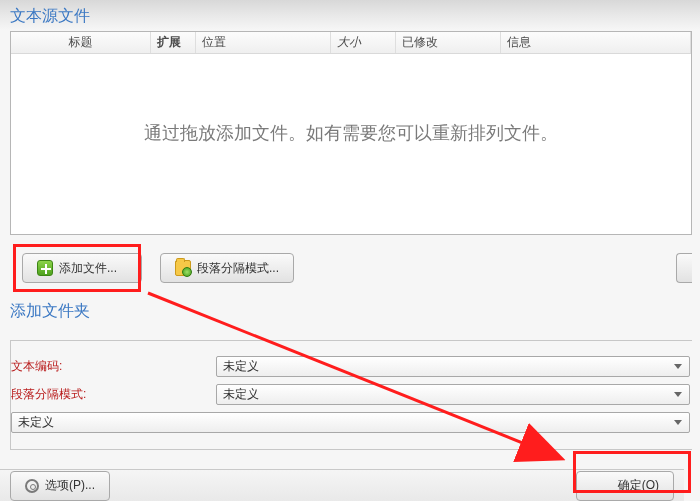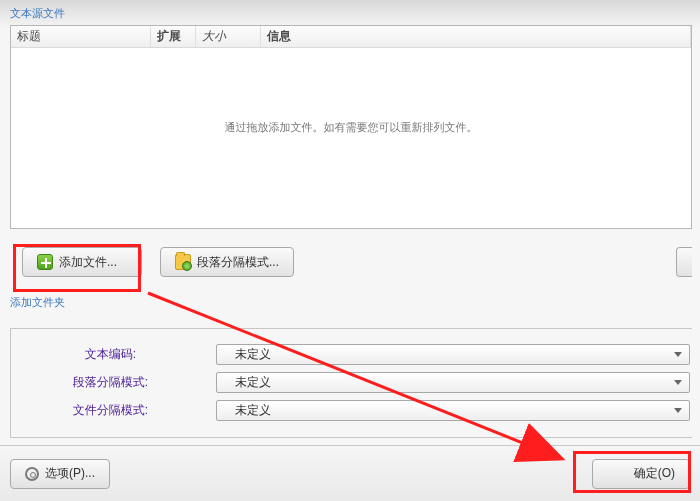--- a/index.html
+++ b/index.html
@@ -7,21 +7,21 @@
   body {
     background: linear-gradient(to bottom, #d8d8d8 0%, #e8e8e8 3%, #f6f6f6 6%, #f6f6f6 100%);
     color: #333;
     position: relative;
   }
 
   
   .section-title {
     color: #3b78c3;
     padding: 6px 10px 4px 10px;
-    font-size: 11px;
+    font-size: 16px;
   }
 
   
   .list-panel {
     margin: 0 8px 0 10px;
     border: 1px solid #b6b6b6;
     background: #fff;
     height: 204px;
     position: relative;
   }
@@ -33,35 +33,35 @@
     line-height: 20px;
     color: #4a4a4a;
   }
   .list-header > div {
     border-right: 1px solid #dedede;
     padding: 0 6px;
     font-size: 12px;
     white-space: nowrap;
     overflow: hidden;
   }
-  .col-title  { width: 140px; }
+  .col-title  { width: 140px; text-align: center; }
   .col-ext    { width: 45px; font-weight: bold;  }
   .col-pos    { width: 135px; }
   .col-size   { width: 65px; font-style: italic;  }
   .col-mod    { width: 105px; }
-  .col-info   { flex: 1; border-right: none; font-weight: bold; }
+  .col-info   { flex: 1; border-right: none; }
 
   .list-empty-msg {
     position: absolute;
     top: 0; left: 0; right: 0; bottom: 0;
     display: flex;
     align-items: center;
     justify-content: center;
     color: #7a7a7a;
-    font-size: 11px;
+    font-size: 18px;
     pointer-events: none;
   }
 
   
   .btn-row {
     display: flex;
     gap: 18px;
     margin: 18px 8px 0 22px;
     align-items: flex-end;
     position: relative;
@@ -99,52 +99,52 @@
     background: transparent;
   }
   .opt-row {
     display: flex;
     align-items: center;
     height: 26px;
     margin: 2px 0;
   }
   .opt-label {
     width: 205px;
-    text-align: center;
+    text-align: left;
     padding-right: 6px;
-    color: #4c1d95;
+    color: #b91c1c;
   }
   .combo {
     flex: 1;
     margin-right: 2px;
     height: 21px;
     border: 1px solid #a8a8a8;
     background: linear-gradient(#ffffff, #eeeeee);
     display: flex;
     align-items: center;
-    padding: 0 18px;
+    padding: 0 6px;
     color: #333;
     position: relative;
     border-radius: 2px;
   }
   .combo::after {
     content: "";
     position: absolute;
     right: 7px; top: 50%;
     transform: translateY(-2px);
     border-left: 4px solid transparent;
     border-right: 4px solid transparent;
     border-top: 5px solid #666;
   }
 
   
   .footer {
     position: absolute;
-    left: 0; right: 0; bottom: 0;
-    height: 56px;
+    left: 0; right: 16px; bottom: 0;
+    height: 32px;
     border-top: 1px solid #c9c9c9;
     background: linear-gradient(#f5f5f5, #e9e9e9);
     display: flex;
     align-items: center;
     padding: 4px 10px;
   }
   .footer .btn.ok {
     min-width: 98px;
     margin-left: auto;
     justify-content: flex-end;
@@ -216,21 +216,23 @@
 </style>
 </head>
 <body>
 
 <div class="section-title">文本源文件</div>
 
 <div class="list-panel">
   <div class="list-header">
     <div class="col-title">标题</div>
     <div class="col-ext">扩展</div>
+    <div class="col-pos">位置</div>
     <div class="col-size">大小</div>
+    <div class="col-mod">已修改</div>
     <div class="col-info">信息</div>
   </div>
   <div class="list-empty-msg">通过拖放添加文件。如有需要您可以重新排列文件。</div>
 </div>
 
 <div class="btn-row">
   <button class="btn">
     <span class="ico ico-add-file"></span>
     <span>添加文件...</span>
   </button>
@@ -250,21 +252,20 @@
       <span>未定义</span>
     </div>
   </div>
   <div class="opt-row">
     <div class="opt-label">段落分隔模式:</div>
     <div class="combo">
       <span>未定义</span>
     </div>
   </div>
   <div class="opt-row">
-    <div class="opt-label">文件分隔模式:</div>
     <div class="combo">
       <span>未定义</span>
     </div>
   </div>
 </div>
 
 <div class="footer">
   <button class="btn opts">
     <span class="ico ico-gear"></span>
     <span>选项(P)...</span>

